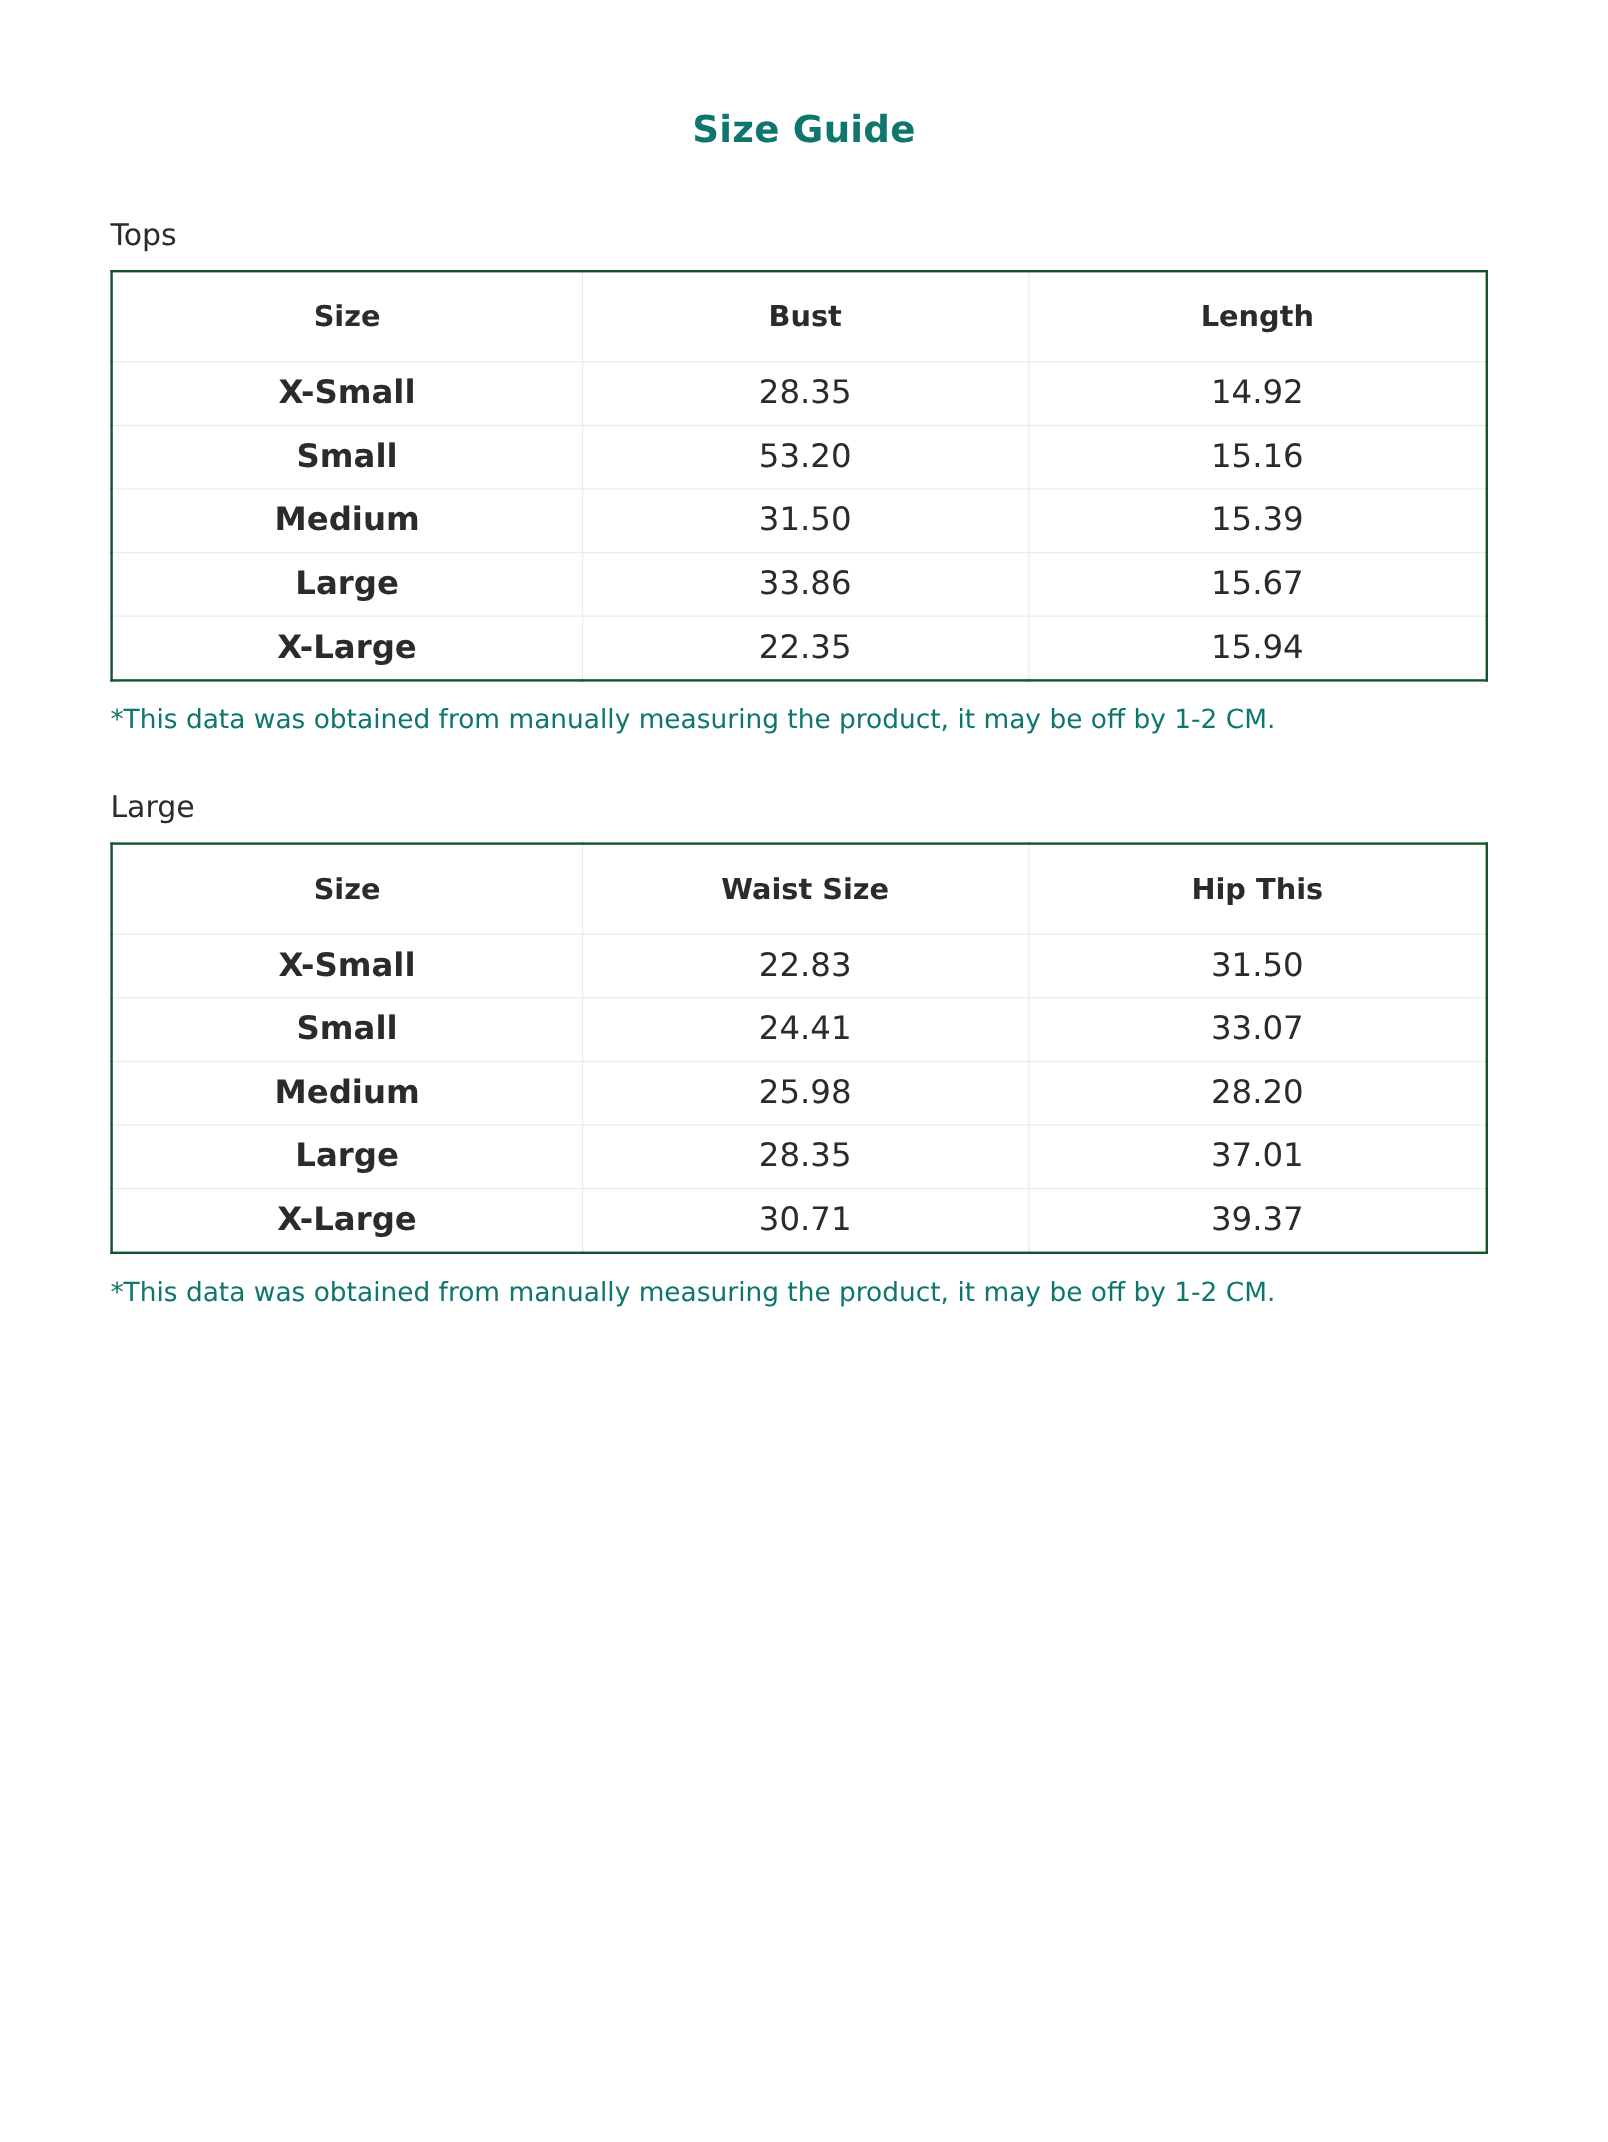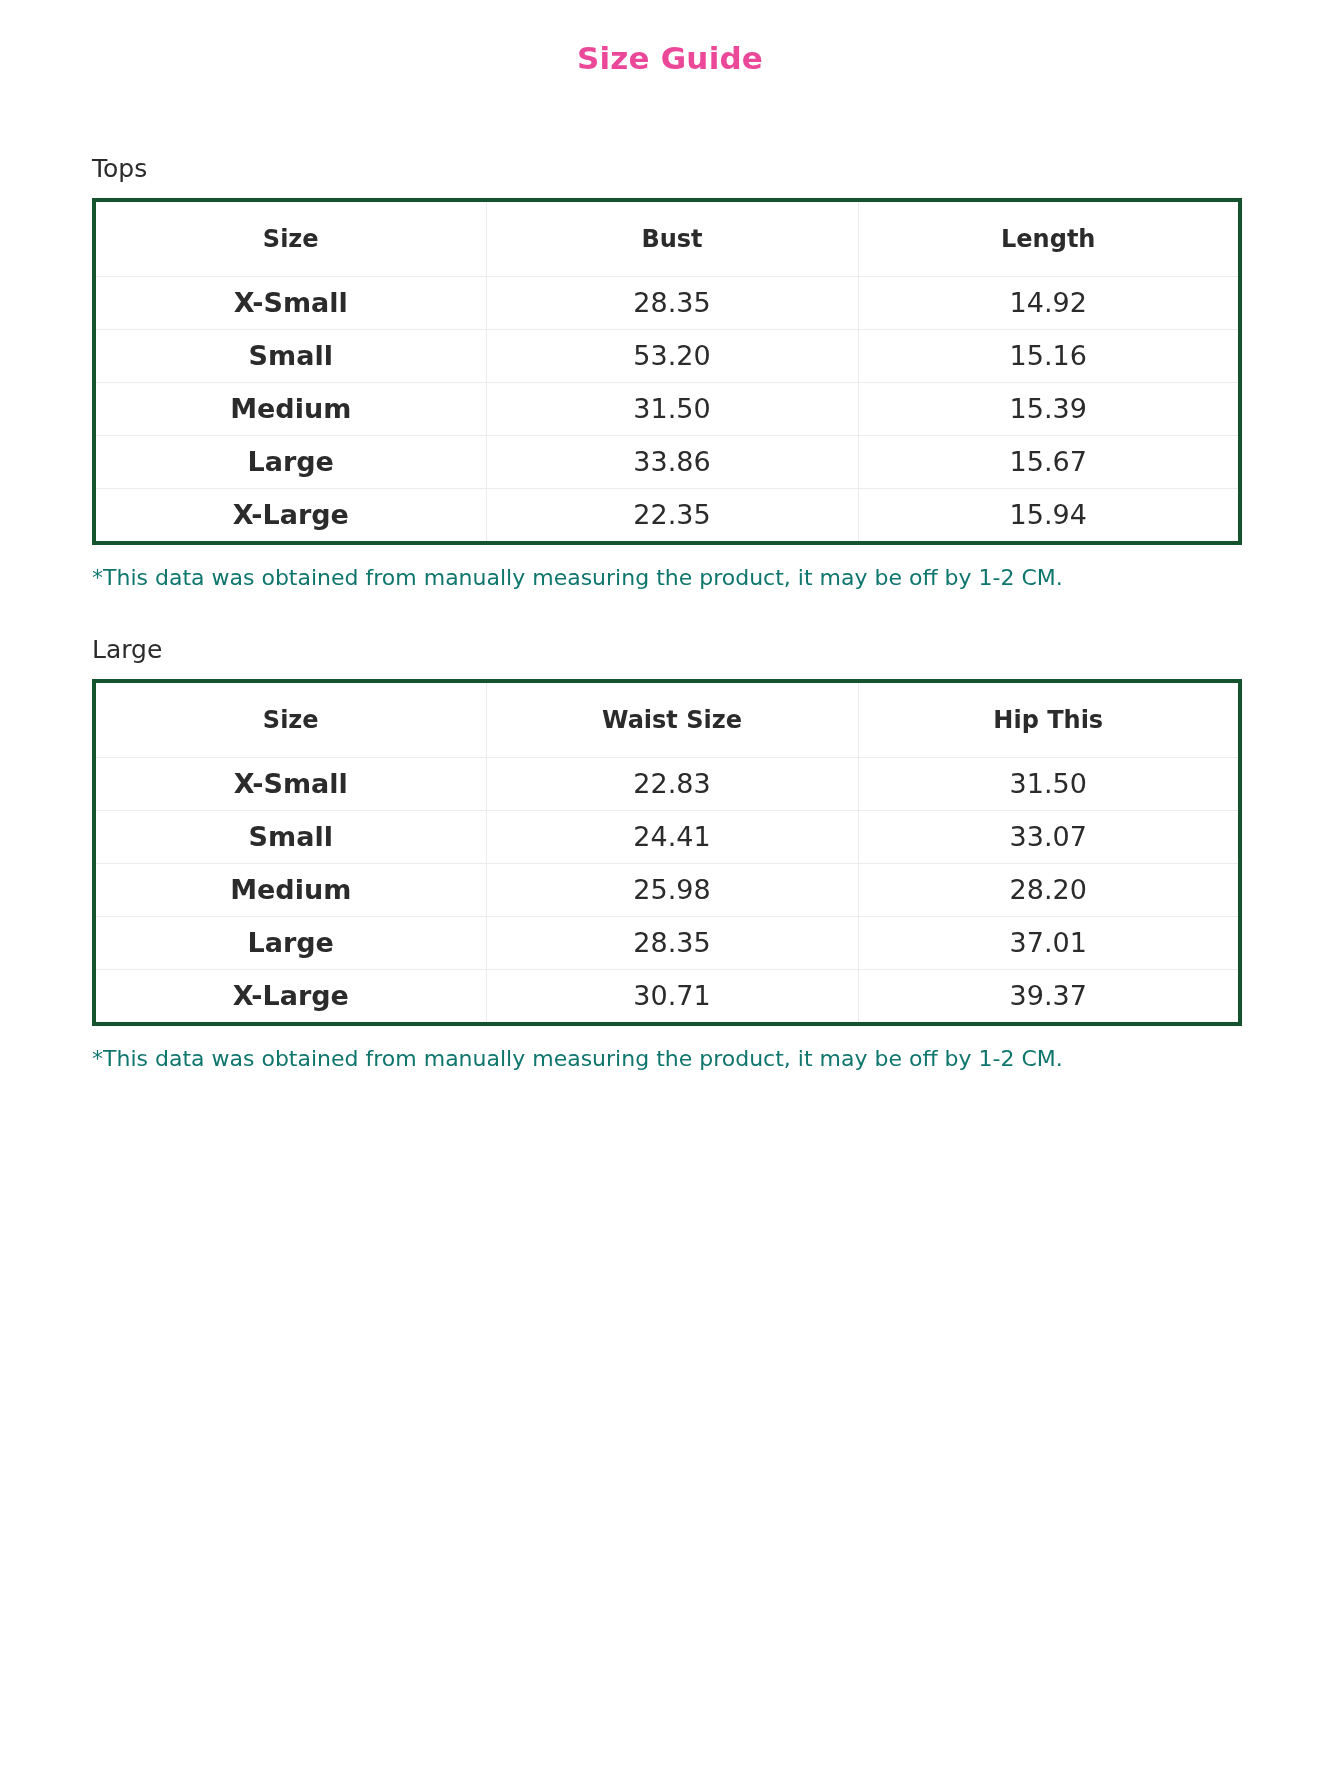--- a/index.html
+++ b/index.html
@@ -19,48 +19,48 @@
     height: 1785px;
     box-sizing: border-box;
     padding: 0;
     position: relative;
     background: #ffffff;
   }
   .page-title {
     text-align: center;
     font-size: 31px;
     font-weight: bold;
-    color: #ec4899;
+    color: #0f766e;
     letter-spacing: 0.2px;
     margin: 0;
-    padding-top: 40px;
+    padding-top: 90px;
     line-height: 1.2;
   }
   .content {
     padding: 0 92px 0 92px;
-    margin-top: 76px;
+    margin-top: 53px;
   }
   .section {
     margin-bottom: 0;
   }
   .section + .section {
     margin-top: 42px;
   }
   .section-label {
     font-size: 25px;
     font-weight: normal;
     color: #2b2b2b;
     line-height: 1.3;
     margin: 0 0 12px 0;
   }
   table.size-table {
     width: 1146px;
     border-collapse: collapse;
     table-layout: fixed;
-    border: 4px solid #14532d;
+    border: 2px solid #14532d;
     background: #ffffff;
   }
   table.size-table col.c-size { width: 392px; }
   table.size-table col.c-mid  { width: 372px; }
   table.size-table col.c-last { width: 382px; }
   table.size-table th,
   table.size-table td {
     border: 1px solid #ececec;
     text-align: center;
     vertical-align: middle;

